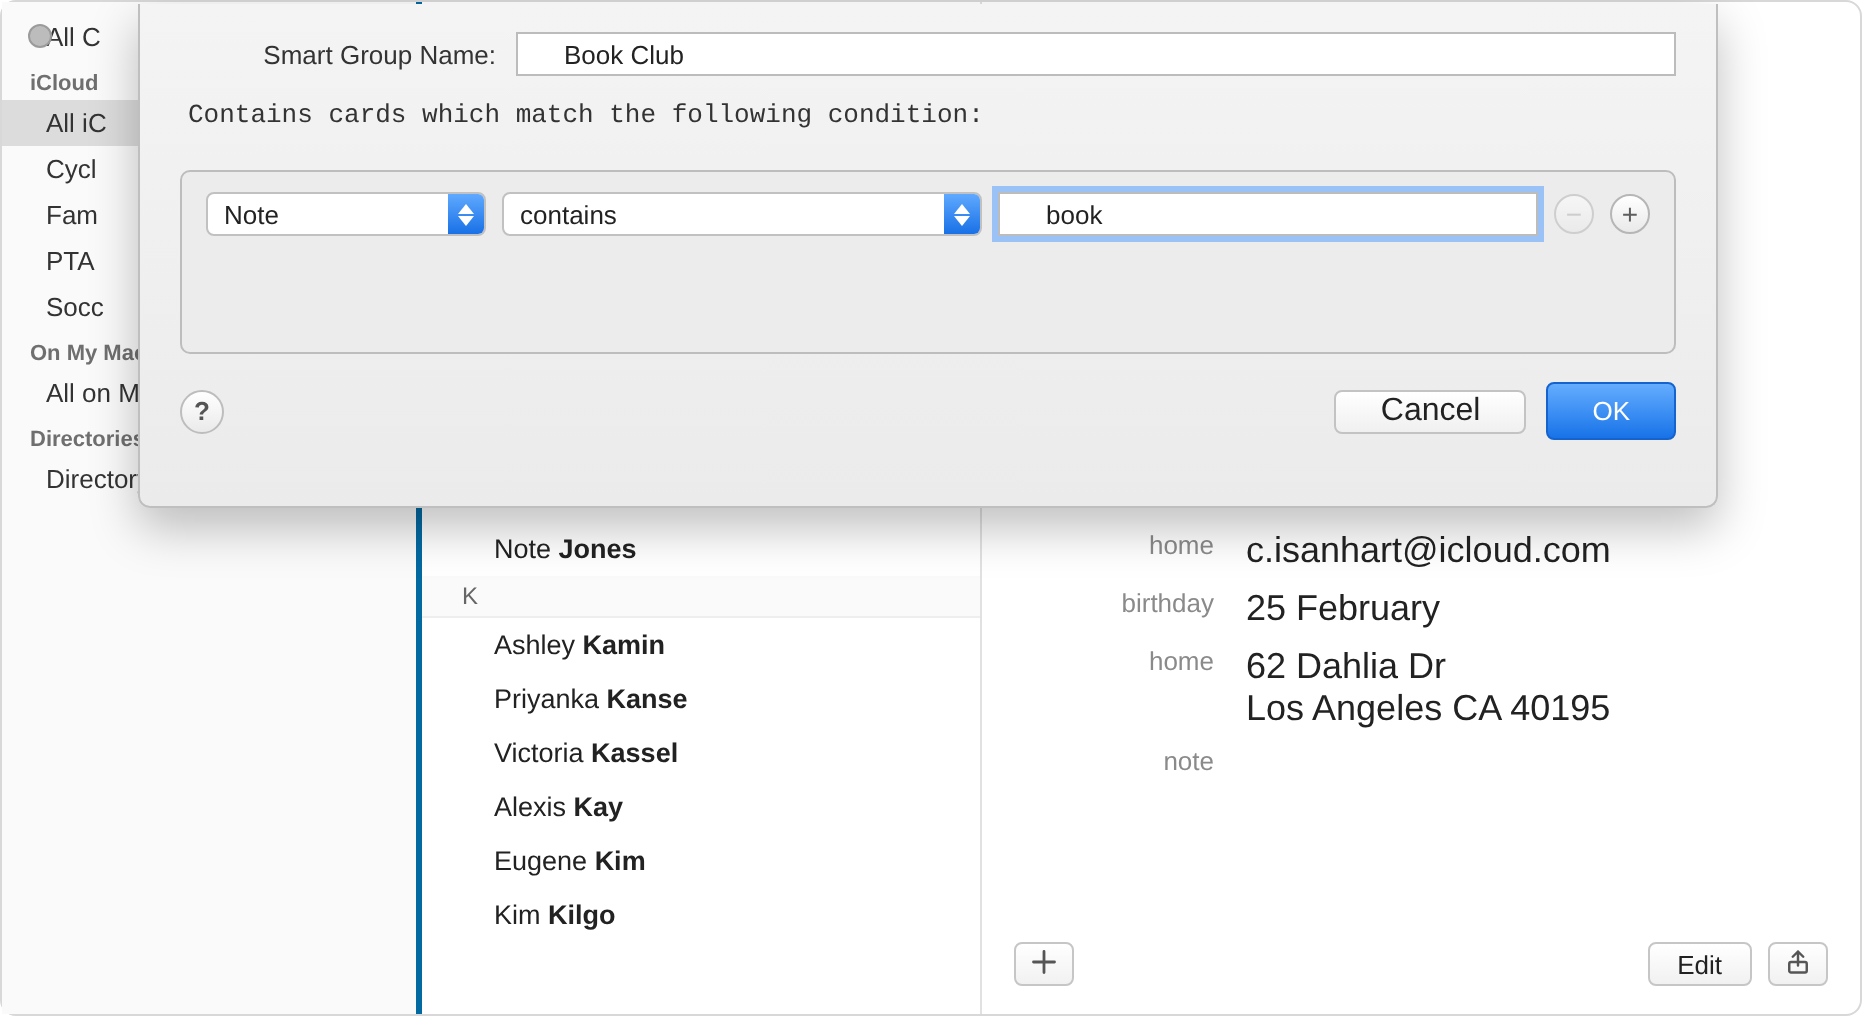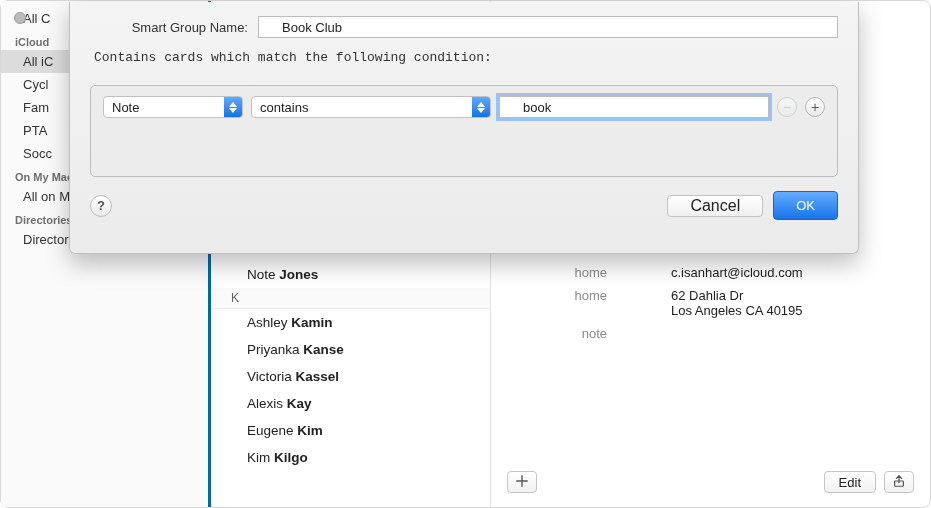--- a/index.html
+++ b/index.html
@@ -91,22 +91,21 @@
   }
   .detail .row .label {
     flex: 0 0 100px;
     text-align: right;
     color: #8a8a8a;
     font-size: 13px;
   }
   .detail .row .value {
     flex: 1;
     color: #222;
-    font-size: 13px;
-    margin-left: 48px;
+    font-size: 18px;
   }
   .detail-footer {
     position: absolute;
     bottom: 14px;
     left: 16px; right: 16px;
     display: flex;
     align-items: center;
     gap: 8px;
   }
   .mac-btn {
@@ -322,20 +321,24 @@
     <div class="name">
       <span>Kim</span>
       <b>Kilgo</b>
     </div>
   </div>
 
   <div class="detail">
     <div class="row">
       <div class="label">home</div>
       <div class="value">c.isanhart@icloud.com</div>
+    </div>
+    <div class="row">
+      <div class="label">birthday</div>
+      <div class="value">25 February</div>
     </div>
     <div class="row">
       <div class="label">home</div>
       <div class="value" style="white-space:pre-line">62 Dahlia Dr
 Los Angeles CA 40195</div>
     </div>
     <div class="row">
       <div class="label">note</div>
       <div class="value"></div>
     </div>

